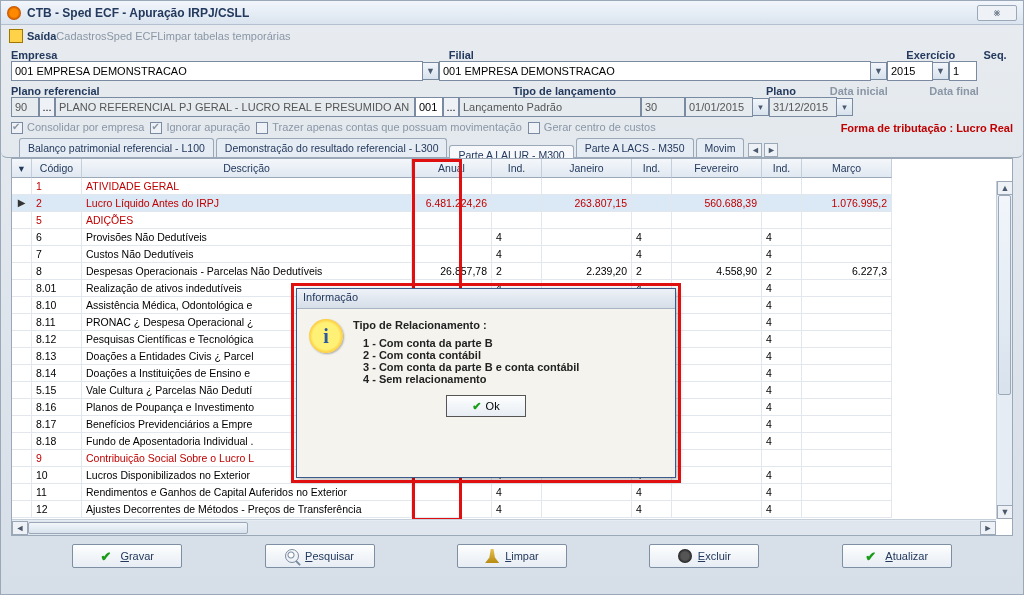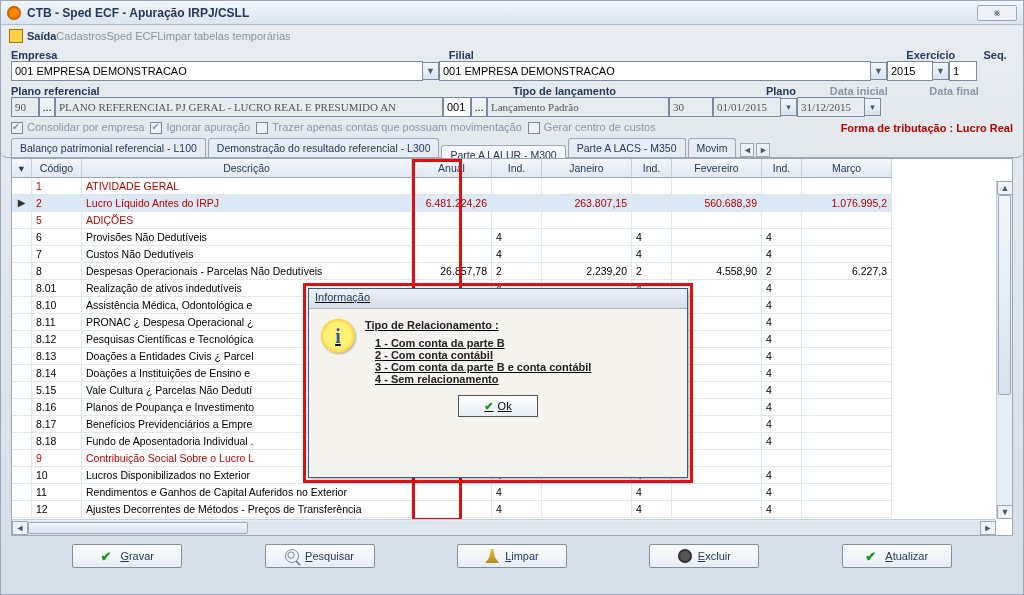--- a/index.html
+++ b/index.html
@@ -78,42 +78,42 @@
   height: 20px;
   background: #fff;
   border: 1px solid #7a8aa0;
   padding: 1px 3px;
   font-size: 11px;
   display: flex;
   align-items: center;
   overflow: hidden;
   white-space: nowrap;
 }
-.disabled-input { background: #e6ebef; color: #555; font-family: Liberation Serif, serif; }
+.disabled-input { background: #e6ebef; color: #555; }
 .dropdown-arrow {
   width: 16px; height: 18px;
   background: linear-gradient(#f2f6fb,#d8e2ed);
   border: 1px solid #7a8aa0;
   border-left: none;
   display:flex;align-items:center;justify-content:center;
   font-size: 9px; color:#4a5a6e;
 }
 .lbl { font-weight: bold; color:#23395d; }
 .checks-row {
   display: flex;
   padding: 2px 10px 4px 10px;
   align-items: center;
   gap: 6px;
   color:#8a96a5;
 }
 .chk { width:12px;height:12px;border:1px solid #7a8aa0;background:#eef2f6;display:inline-block;vertical-align:middle;margin-right:4px;position:relative;}
 .chk.checked::after{content:"✔";position:absolute;top:-2px;left:0;font-size:10px;color:#8a96a5;}
 .forma-tributacao { margin-left:auto; color:#c00000; font-weight:bold; }
 .tabs-row {
-  display:flex; padding:0 10px; border-bottom:1px solid #9aa8b8;
+  display:flex; padding:0 18px; border-bottom:1px solid #9aa8b8;
   align-items:flex-end; position:relative;border-radius:6px;
 }
 .tab {
   padding:3px 8px; border:1px solid #9aa8b8; border-bottom:none;
   background:#e6ecf3; margin-right:2px; font-size:10.5px;
   white-space:nowrap; color:#23395d;
   border-top-left-radius:3px;border-top-right-radius:3px;
 }
 .tab.active { background:#f6f8fb; font-weight:normal; position:relative; top:7px;}
 .tab-nav { width:14px;height:14px;border:1px solid #9aa8b8;background:#eef2f6;display:flex;align-items:center;justify-content:center;margin-left:2px;font-size:9px;color:#4a5a6e;}
@@ -180,28 +180,27 @@
 .ico { width:14px;height:14px;display:inline-block; }
 .ico-search{background:radial-gradient(circle at 5px 5px,#fff 2px,#7a8aa0 3px,transparent 4px);border:1px solid #7a8aa0;border-radius:50%;position:relative;}
 .ico-search::after{content:"";position:absolute;width:6px;height:2px;background:#7a8aa0;transform:rotate(45deg);bottom:-2px;right:-3px;}
 .ico-check::before{content:"✔";color:#1a9c1a;font-weight:bold;font-size:13px;}
 .ico-broom{background:linear-gradient(#e6c050,#b88a10);clip-path:polygon(40% 0,60% 0,70% 60%,100% 100%,0 100%,30% 60%);}
 .ico-del{background:radial-gradient(circle,#555 40%,#222 70%);border-radius:50%;}
 
 .modal-backdrop { position:absolute; inset:0; pointer-events:none; }
 .modal {
   position:absolute;
-  left: 308px; top: 288px;
+  left: 296px; top: 288px;
   width: 380px; height: 190px;
   background:#f4f3ee;
   border:1px solid #3a5a8c;
   box-shadow: 2px 2px 6px rgba(0,0,0,0.3);
   outline: 3px solid #e01010;
   outline-offset: 2px;
-  text-decoration: underline;
 }
 .modal-title {
   height:20px;background:linear-gradient(#eef2f8,#d6dee8);
   padding:2px 6px;color:#23395d;font-size:11px;border-bottom:1px solid #a8b4c4;
 }
 .modal-body { display:flex; padding:10px 12px 4px 12px; gap:10px;}
 .info-icon {
   width:34px;height:34px;border-radius:50%;
   background:radial-gradient(circle,#fff176 55%,#fbc02d 75%);
   display:flex;align-items:center;justify-content:center;
@@ -266,21 +265,21 @@
   <div class="labels-row">
     <div style="width:488px" class="lbl">Plano referencial</div>
     <div style="width:238px" class="lbl">Tipo de lançamento</div>
     <div style="width:48px" class="lbl">Plano</div>
     <div style="width:84px;color:#8a96a5" class="lbl">Data inicial</div>
     <div style="width:84px;color:#8a96a5" class="lbl">Data final</div>
   </div>
   <div class="fields-row">
     <div class="field-input disabled-input" style="width:28px">90</div>
     <div style="width:16px;height:20px;border:1px solid #7a8aa0;background:#eef2f6;display:flex;align-items:center;justify-content:center">...</div>
-    <div class="field-input disabled-input" style="width:388px">PLANO REFERENCIAL PJ GERAL - LUCRO REAL E PRESUMIDO AN</div>
+    <div class="field-input disabled-input" style="width:360px">PLANO REFERENCIAL PJ GERAL - LUCRO REAL E PRESUMIDO AN</div>
     <div class="field-input" style="width:28px">001</div>
     <div style="width:16px;height:20px;border:1px solid #7a8aa0;background:#eef2f6;display:flex;align-items:center;justify-content:center">...</div>
     <div class="field-input disabled-input" style="width:182px">Lançamento Padrão</div>
     <div class="field-input disabled-input" style="width:44px">30</div>
     <div class="field-input disabled-input" style="width:68px">01/01/2015</div>
       <div class="dropdown-arrow">▾</div>
     <div class="field-input disabled-input" style="width:68px">31/12/2015</div>
       <div class="dropdown-arrow">▾</div>
   </div>
 

